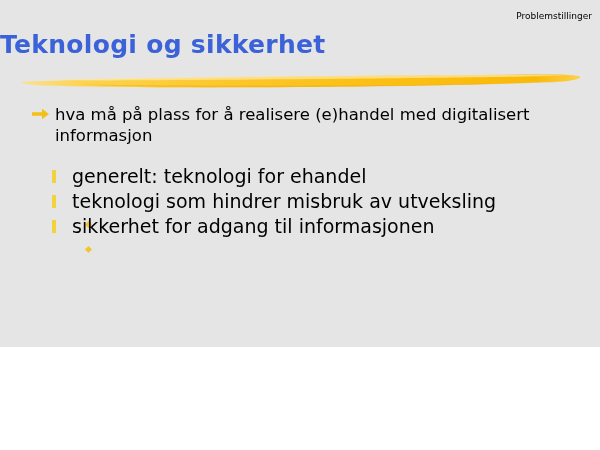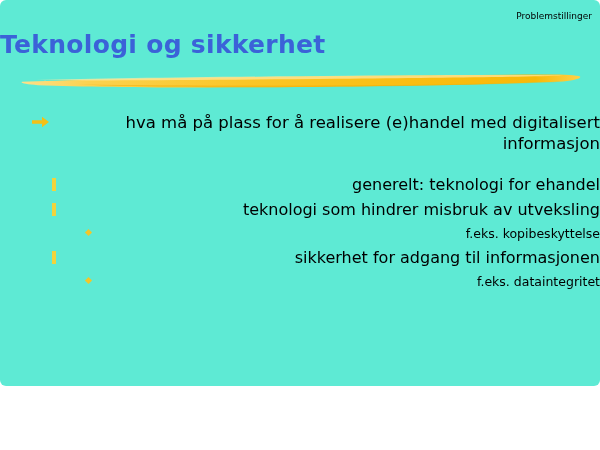--- a/index.html
+++ b/index.html
@@ -6,24 +6,23 @@
     margin: 0;
     padding: 0;
     background: #ffffff;
   }
   body {
     font-family: "DejaVu Sans", sans-serif;
   }
   #slide {
     position: relative;
     width: 600px;
-    height: 386px;
-    background: #5eead4;
+    height: 347px;
+    background: #e5e5e5;
     overflow: hidden;
-    border-radius: 6px;
   }
 
   
   #header-label {
     position: absolute;
     top: 11px;
     right: 8px;
     font-family: "DejaVu Sans", sans-serif;
     font-size: 9px;
     color: #000000;
@@ -50,24 +49,23 @@
     position: absolute;
     top: 68px;
     left: 18px;
     width: 564px;
     height: 26px;
   }
 
   
   #content {
     position: absolute;
-    top: 112px;
+    top: 104px;
     left: 0;
     width: 600px;
-    text-align: right;
   }
 
   .lvl1 {
     position: relative;
     padding-left: 55px;
     font-family: "DejaVu Sans", sans-serif;
     font-size: 16.5px;
     color: #000000;
     line-height: 21px;
     margin: 0;
@@ -77,21 +75,21 @@
     left: 32px;
     top: 4px;
     width: 17px;
     height: 12px;
   }
 
   .lvl2 {
     position: relative;
     padding-left: 72px;
     font-family: "DejaVu Sans", sans-serif;
-    font-size: 16px;
+    font-size: 19px;
     color: #000000;
     line-height: 25px;
     margin: 0;
     white-space: nowrap;
   }
   .lvl2 .bar-icon {
     position: absolute;
     left: 52px;
     top: 6px;
     width: 4px;
@@ -190,32 +188,30 @@
       </p>
 
 
       <p class="lvl2">
         <span class="bar-icon"></span>
         <span>teknologi som hindrer misbruk av utveksling</span>
       </p>
 
       <p class="lvl3">
         <span class="diamond-icon"></span>
-        <span>f.eks. kopibeskyttelse</span>
       </p>
 
       <p class="lvl2">
         <span class="bar-icon"></span>
         <span>sikkerhet for adgang til informasjonen</span>
       </p>
 
 
       <p class="lvl3">
         <span class="diamond-icon"></span>
-        <span>f.eks. dataintegritet</span>
       </p>
 
     </div>
   </div>
 
   <svg id="logo" viewBox="0 0 76 30">
     <text x="0" y="23" font-family="DejaVu Serif, serif" font-size="25" font-weight="bold" fill="#2b57c4">NR</text>
     <g>
       <circle cx="60" cy="15" r="13" fill="#2b57c4"></circle>
       <g stroke="#ffffff" stroke-width="1.5">

